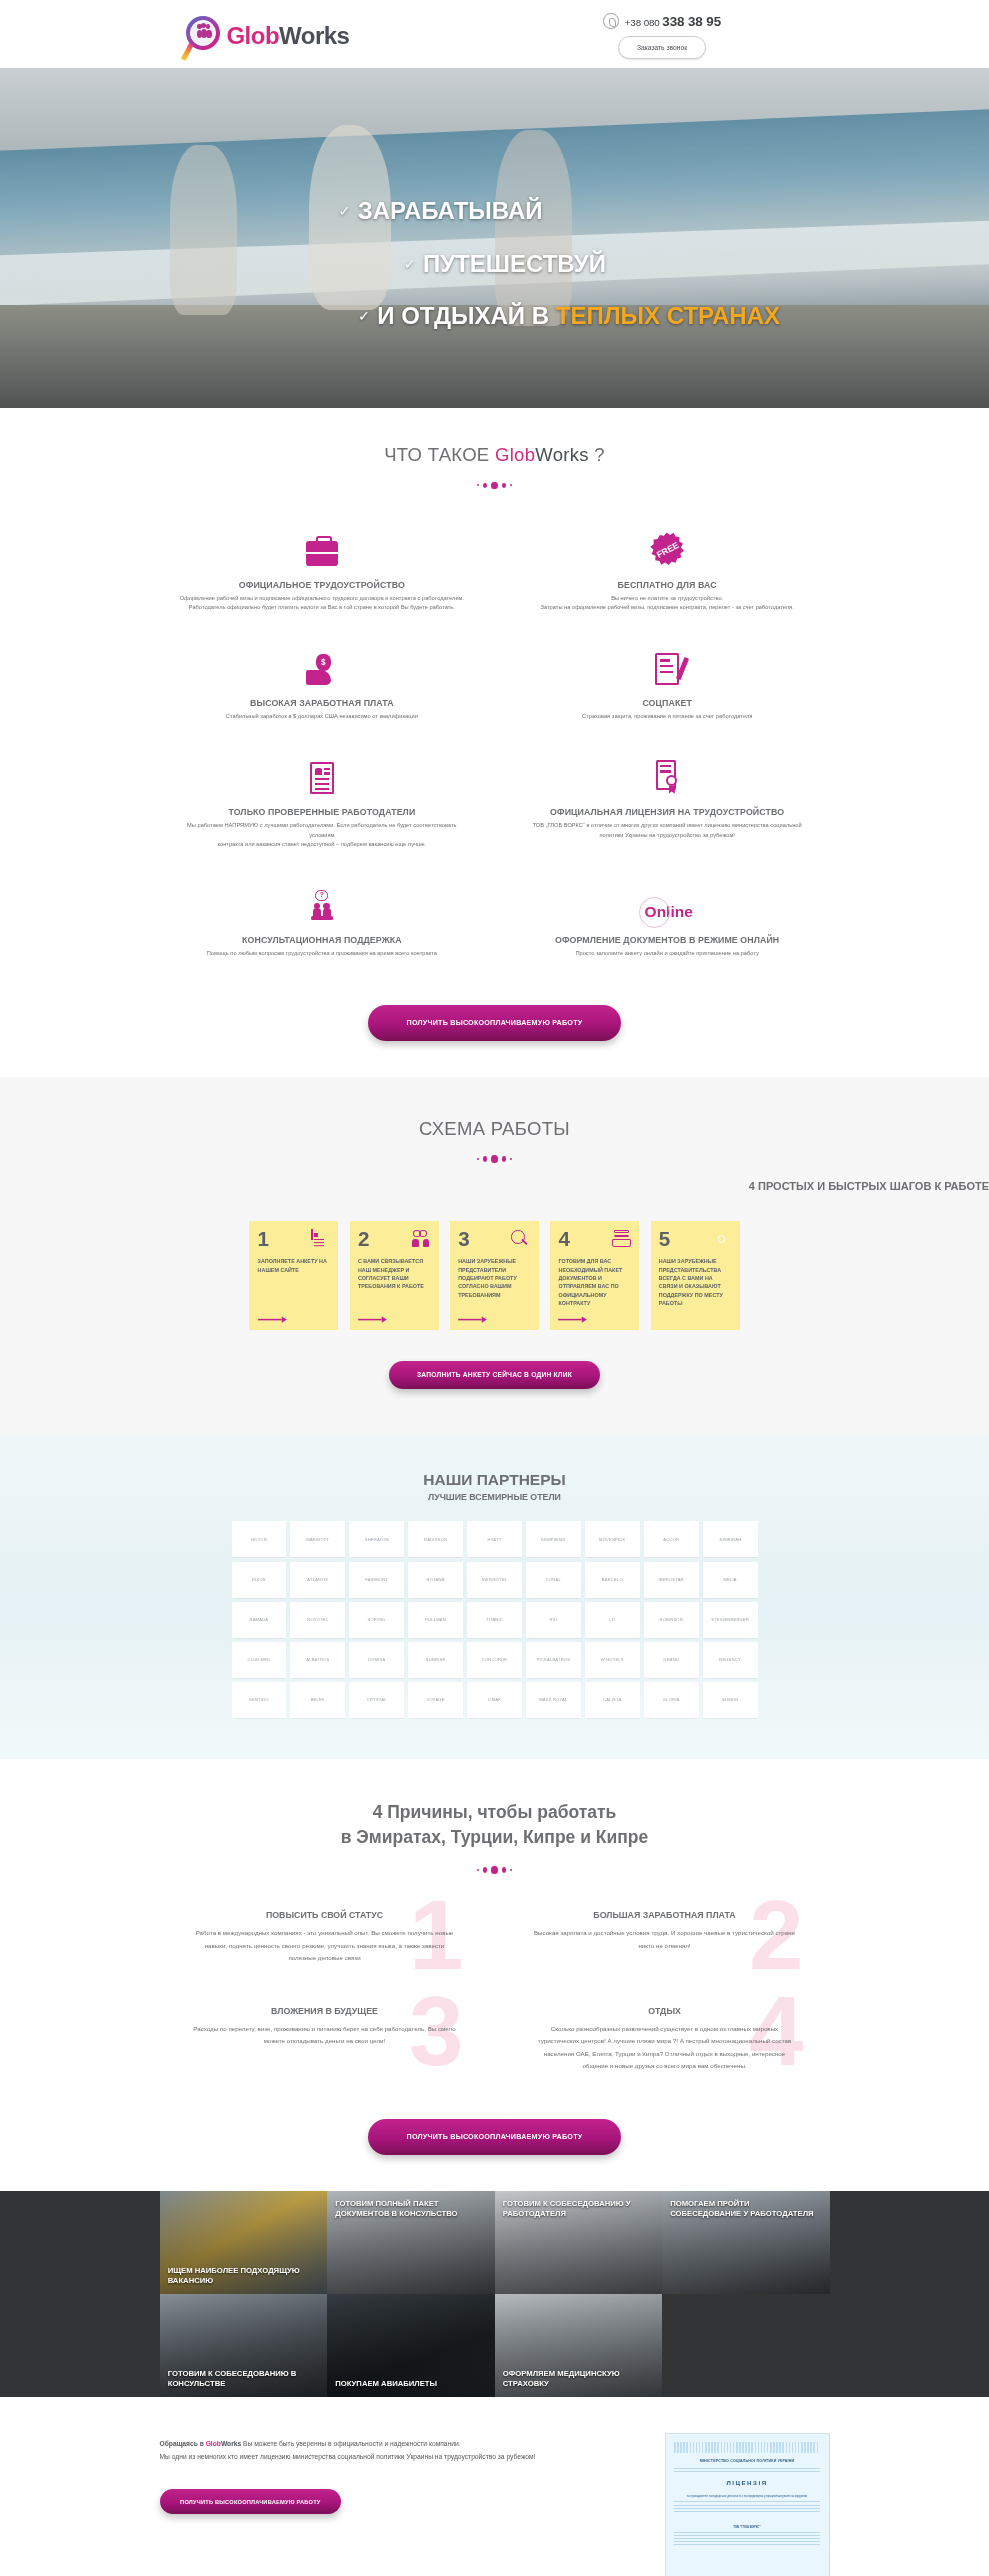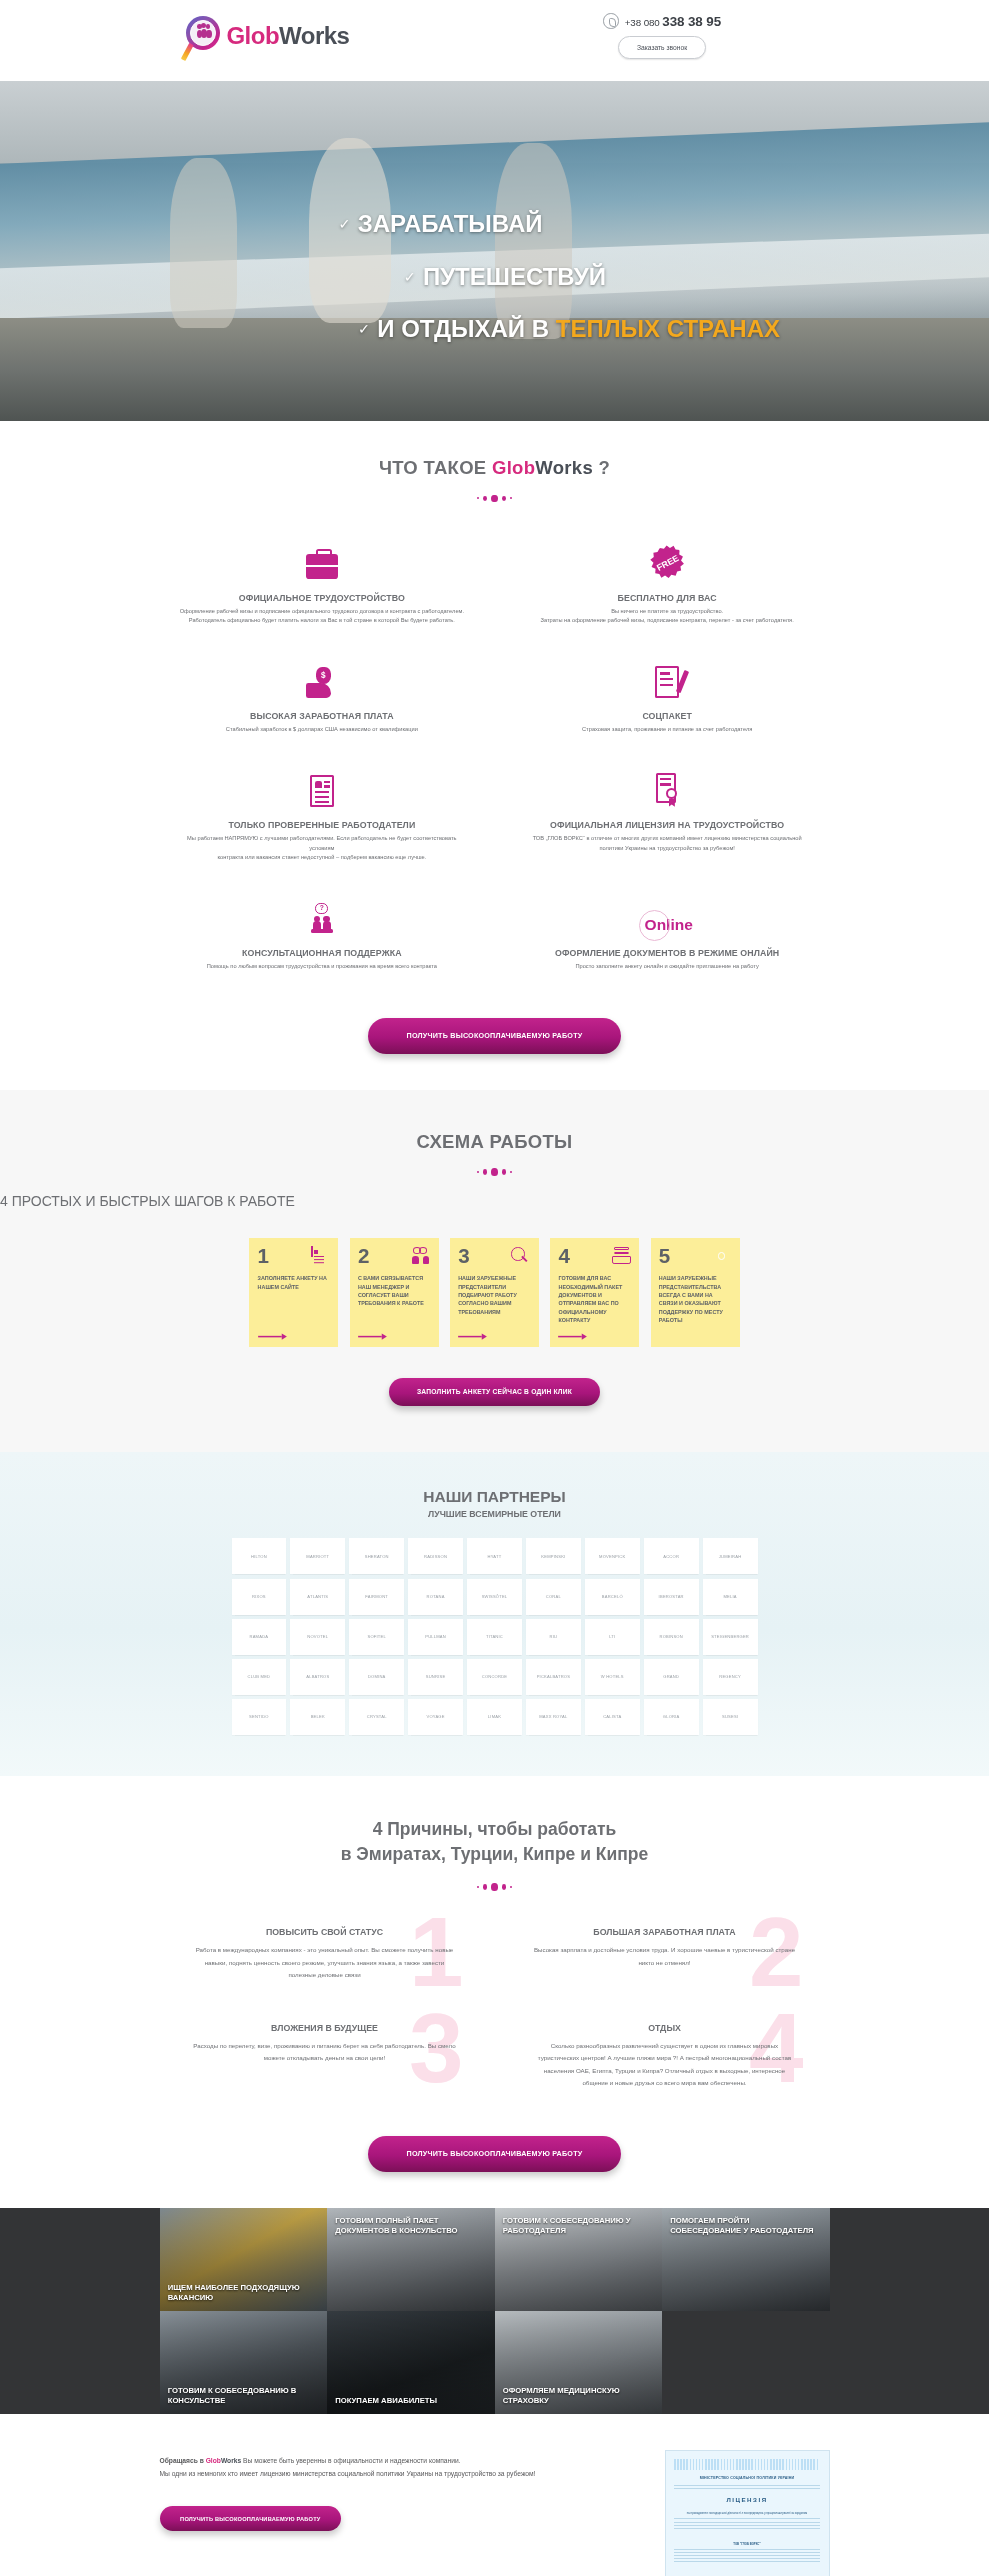--- a/index.html
+++ b/index.html
@@ -6,21 +6,21 @@
   html,body { width:989px; }
   body {
     font-family:"Liberation Sans", sans-serif;
     background:#ffffff;
     color:#58585a;
     -webkit-font-smoothing:antialiased;
   }
   .wrap { width:989px; margin:0 auto; position:relative; }
 
   
-  .header { height:81px; background:#fff; position:relative; }
+  .header { height:68px; background:#fff; position:relative; }
   .header-inner { width:639px; margin:0 auto; height:72px; display:flex; align-items:center; justify-content:space-between; }
   .logo { display:flex; align-items:center; gap:2.1px; margin-left:10.3px; }
   .logo-mark { width:39px; height:44px; position:relative; }
   .logo-mark .ring {
     position:absolute; left:1px; top:2.1px; width:34px; height:34px; border-radius:50%;
     background:linear-gradient(140deg,#5b5fc7 0%,#8b52ad 35%,#c2238c 75%,#e0348f 100%);
   }
   .logo-mark .ring::after {
     content:""; position:absolute; left:4.1px; top:4.1px; right:4.1px; bottom:4.1px;
     border-radius:50%; background:#f4eef6; border:1.5px solid #fff;
@@ -88,32 +88,32 @@
   .hero-line { color:#fff; font-weight:bold; text-transform:uppercase; text-shadow:0 1px 3.1px rgba(0,0,0,.45); line-height:1.15; }
   .hero-line .tick { font-weight:normal; font-size:.6em; margin-right:7.2px; position:relative; top:-3.1px; }
   .hl1 { font-size:24px; margin-left:-108px; }
   .hl2 { font-size:24px; margin-left:20.6px; margin-top:25px; }
   .hl3 { font-size:24px; margin-left:149px; margin-top:25px; }
   .hl3 .warm { color:#f3a81d; }
 
   
   .section { padding:36px 0; }
   .sec-title {
-    text-align:center; font-size:18.5px; font-weight:bold; color:#6d6f73;
+    text-align:center; font-size:18.5px; font-weight:normal; color:#6d6f73;
     text-transform:uppercase; letter-spacing:0.3px;
   }
   .sec-title .g { color:#d62a7e; text-transform:none; }
   .sec-title .w { color:#4a4f57; text-transform:none; }
   .sec-title .q { color:#6d6f73; }
   .dots { display:flex; gap:4.1px; justify-content:center; align-items:center; margin:15.5px 0 5.2px; }
   .dots i { display:block; background:#c2238c; border-radius:50%; }
   .dots i:nth-child(1),.dots i:nth-child(5) { width:2.1px; height:2.1px; }
   .dots i:nth-child(2),.dots i:nth-child(4) { width:4.6px; height:5.7px; }
   .dots i:nth-child(3) { width:6.2px; height:7.7px; }
-  .sec-sub { text-align:left; font-size:14px; font-weight:normal; color:#6d6f73; text-transform:uppercase; margin-top:17.5px; }
+  .sec-sub { text-align:right; font-size:11px; font-weight:bold; color:#6d6f73; text-transform:uppercase; margin-top:17.5px; }
 
   
   .features { width:670px; margin:26px auto 0; display:grid; grid-template-columns:1fr 1fr; gap:5.2px 20.6px; }
   .feature { padding:11.3px 15.5px 15.5px; text-align:center; }
   .feature .ico { height:40px; display:flex; align-items:flex-end; justify-content:center; margin-bottom:13.4px; }
   .feature h3 { font-size:8.8px; font-weight:bold; color:#6d6f73; text-transform:uppercase; margin-bottom:4.1px; letter-spacing:0.1px; }
   .feature p { font-size:5.7px; line-height:1.65; color:#6d6f73; }
 
   
   .i-case { width:32px; height:25px; background:#c2238c; border-radius:3.1px; position:relative; }

